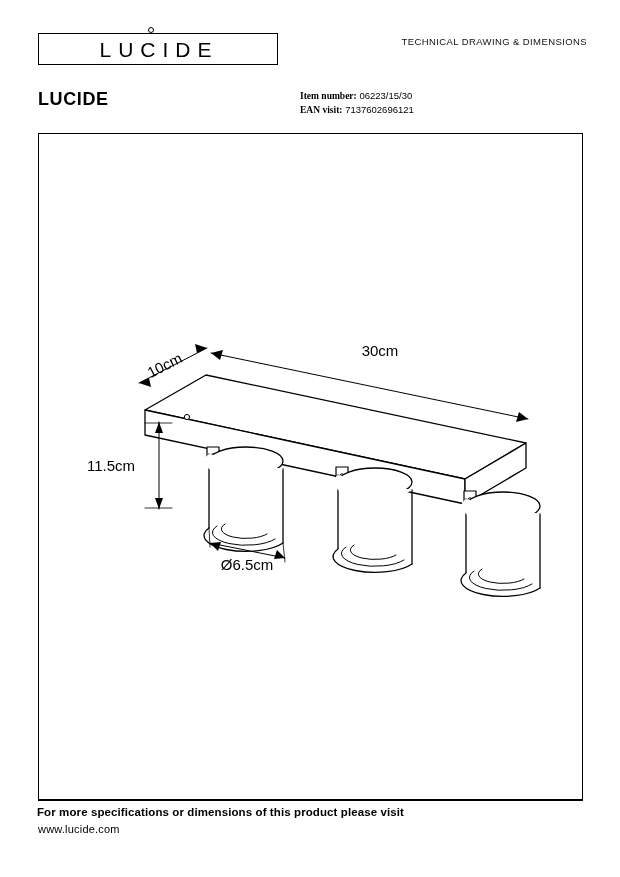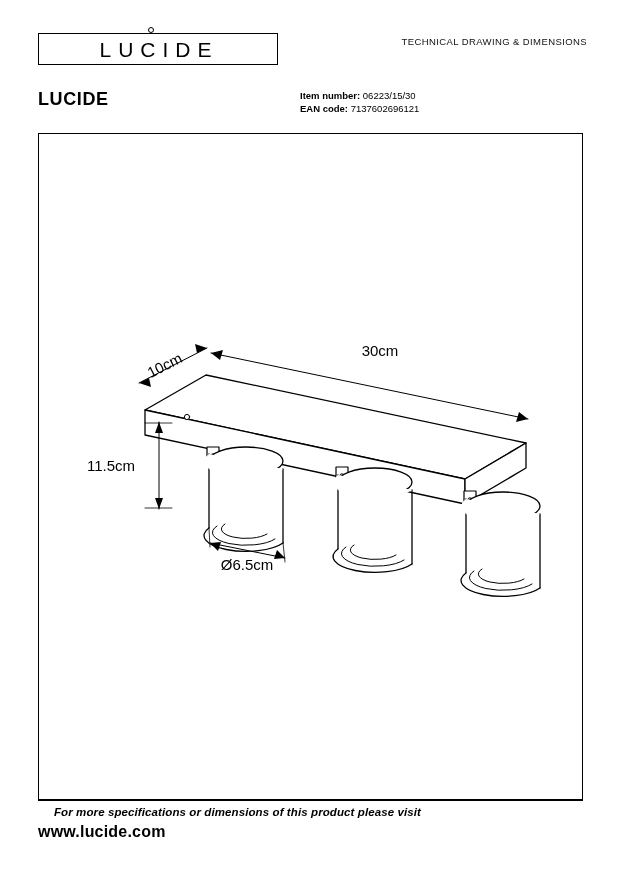--- a/index.html
+++ b/index.html
@@ -83,20 +83,21 @@
   }
   .item-info {
     position: absolute;
     left: 300px;
     top: 89px;
     font-size: 9.5px;
     line-height: 13px;
   }
   .item-info .row span.k {
     font-weight: bold;
+    font-family: Liberation Serif, serif;
   }
 
   
   .drawing-frame {
     position: absolute;
     left: 38px;
     top: 133px;
     width: 545px;
     height: 667px;
     border: 1px solid #000;
@@ -112,33 +113,32 @@
   .footer-rule {
     position: absolute;
     left: 38px;
     top: 800px;
     width: 545px;
     height: 0;
     border-top: 1px solid #000;
   }
   .footer-line1 {
     position: absolute;
-    left: 54px;
+    left: 37px;
     top: 806px;
     font-size: 11.5px;
     font-weight: bold;
     letter-spacing: 0.1px;
-    font-style: italic;
   }
   .footer-line2 {
     position: absolute;
     left: 38px;
     top: 823px;
-    font-size: 16px;
-    font-weight: bold;
+    font-size: 11px;
+    font-weight: normal;
     letter-spacing: 0.2px;
   }
 
   
   text {
     font-family: "Liberation Sans", sans-serif;
     fill: #000;
   }
 </style>
 </head>
@@ -155,21 +155,21 @@
   </div>
 
   <div class="product-title">LUCIDE</div>
 
   <div class="item-info">
     <div class="row">
       <span class="k">Item number:</span>
       <span>06223/15/30</span>
     </div>
     <div class="row">
-      <span class="k">EAN code:</span>
+      <span class="k">EAN visit:</span>
       <span>7137602696121</span>
     </div>
   </div>
 
   <div class="drawing-frame">
     <svg width="545" height="667" viewBox="0 0 545 667">
       <g fill="none" stroke="#000" stroke-width="1.2" stroke-linejoin="round" stroke-linecap="round">
 
         <polygon points="106,276 167,241 487,309 426,345" fill="#ffffff" stroke="#000" stroke-width="1.3"></polygon>
 

